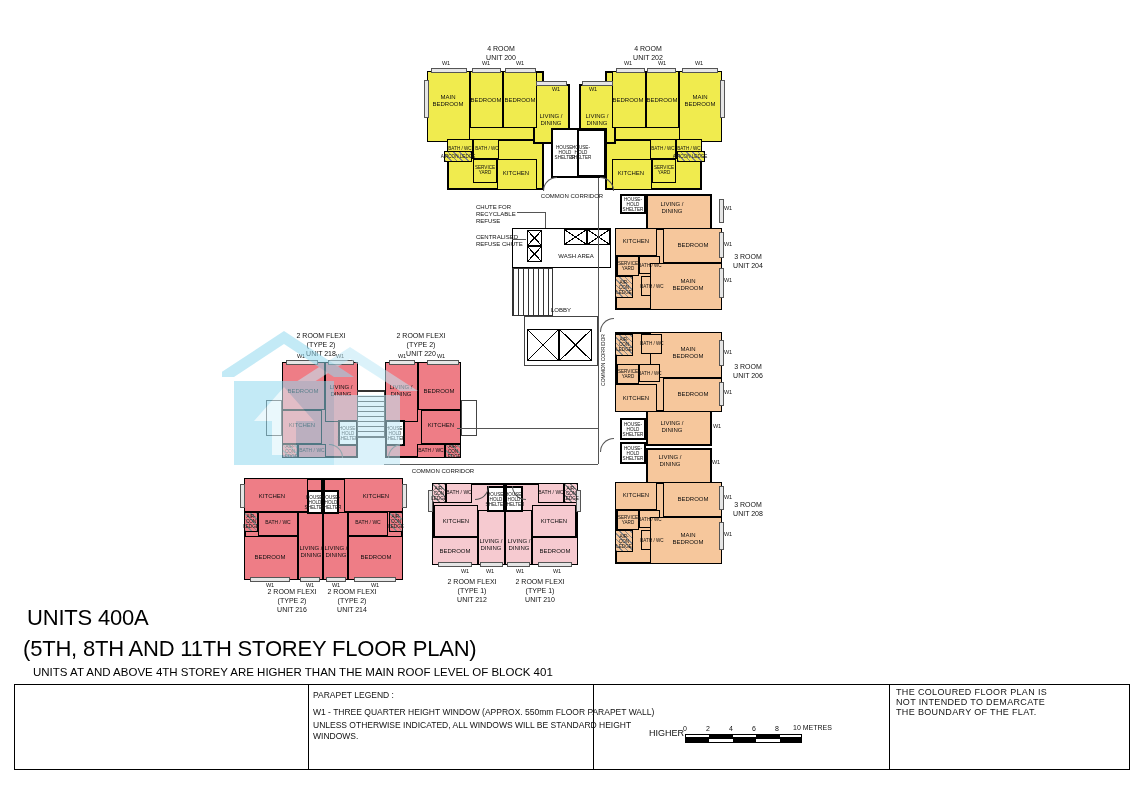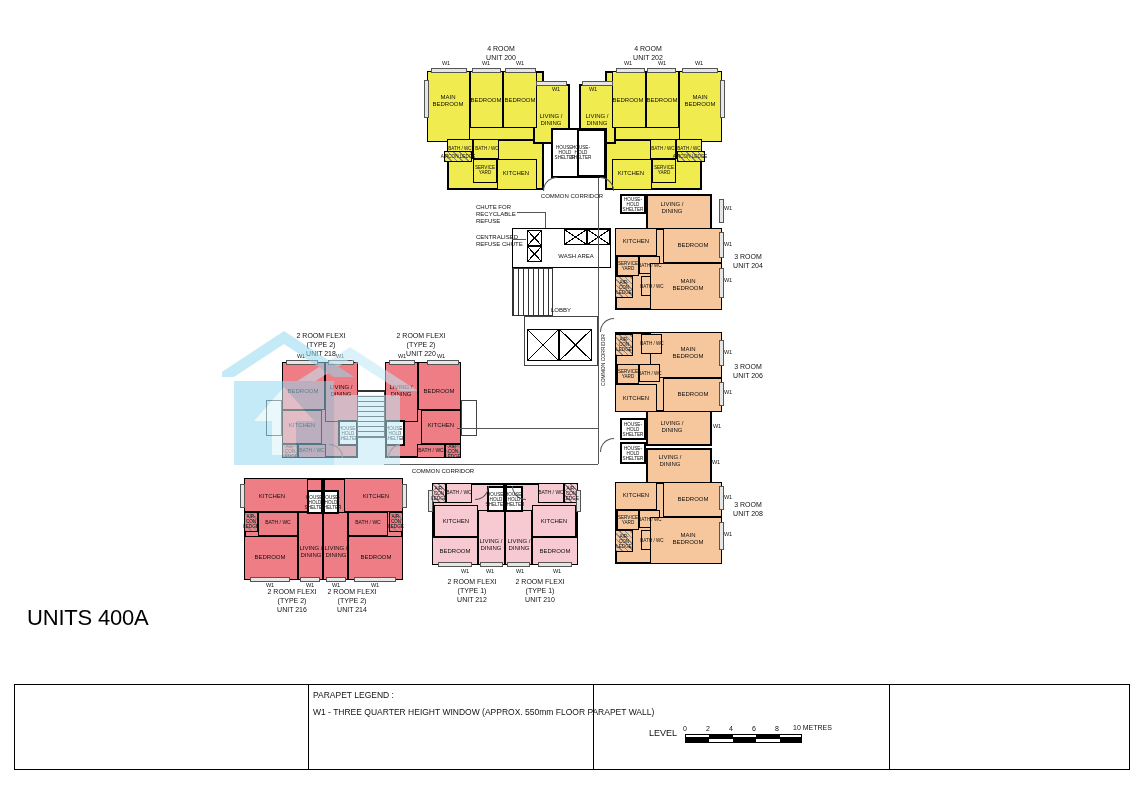--- a/index.html
+++ b/index.html
@@ -428,30 +428,37 @@
       <rect x="78" y="66" width="100" height="70"></rect>
     </g>
     <g fill="#93d9ef">
       <polygon points="62,2 132,48 112,48 62,15 12,48 -8,48"></polygon>
       <rect x="12" y="52" width="100" height="84"></rect>
     </g>
     <polygon fill="#d9f3fb" points="62,58 92,92 74,92 74,126 50,126 50,92 32,92"></polygon>
   </svg>
 
   <div class="big" style="left:27px;top:605px">UNITS 400A</div>
+  <div class="big" style="left:23px;top:636px">(5TH, 8TH AND 11TH STOREY FLOOR PLAN)</div>
+  <div class="note" style="left:33px;top:666px">UNITS AT AND ABOVE 4TH STOREY ARE HIGHER THAN THE MAIN ROOF LEVEL OF BLOCK 401</div>
 
   <div class="strip" style="left:14px;top:684px;width:1116px;height:86px"></div>
   <div class="tline" style="left:308px;top:684px;width:1.2px;height:86px;background:#000"></div>
   <div class="tline" style="left:593px;top:684px;width:1.2px;height:86px;background:#000"></div>
   <div class="tline" style="left:889px;top:684px;width:1.2px;height:86px;background:#000"></div>
   <div class="blk" style="left:313px;top:690px;font-size:8.5px">PARAPET LEGEND :</div>
   <div class="blk" style="left:313px;top:707px;font-size:8.5px">W1  - THREE QUARTER HEIGHT WINDOW (APPROX. 550mm FLOOR PARAPET WALL)</div>
-  <div class="blk" style="left:649px;top:728px;font-size:9px">LEVEL</div>
+  <div class="blk" style="left:313px;top:720px;font-size:8.5px;line-height:11px">UNLESS OTHERWISE INDICATED, ALL WINDOWS WILL BE STANDARD HEIGHT
+WINDOWS.</div>
+  <div class="blk" style="left:649px;top:728px;font-size:9px">HIGHER</div>
   <div class="lbl" style="left:685px;top:729px;font-size:7px">0</div>
   <div class="lbl" style="left:708px;top:729px;font-size:7px">2</div>
   <div class="lbl" style="left:731px;top:729px;font-size:7px">4</div>
   <div class="lbl" style="left:754px;top:729px;font-size:7px">6</div>
   <div class="lbl" style="left:777px;top:729px;font-size:7px">8</div>
   <div class="blk" style="left:793px;top:724px;font-size:7px">10 METRES</div>
   <div class="bar bar1" style="left:685px;top:734px;width:117px;height:4px"></div>
   <div class="bar bar2" style="left:685px;top:738px;width:117px;height:5px"></div>
+  <div class="blk" style="left:896px;top:687px;font-size:9px;line-height:10.2px;letter-spacing:.35px">THE COLOURED FLOOR PLAN IS
+NOT INTENDED TO DEMARCATE
+THE BOUNDARY OF THE FLAT.</div>
 
 </div>
 
 </body></html>

